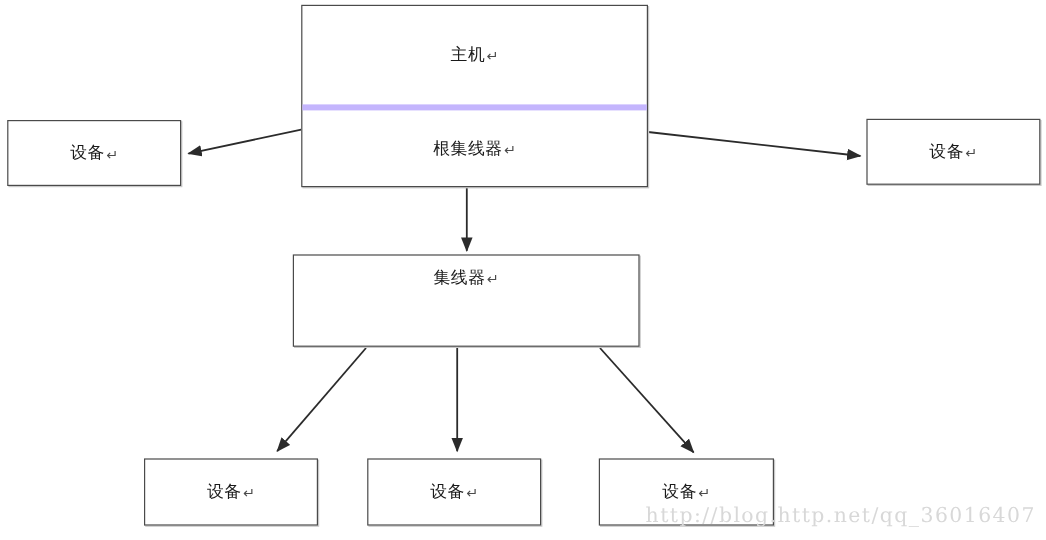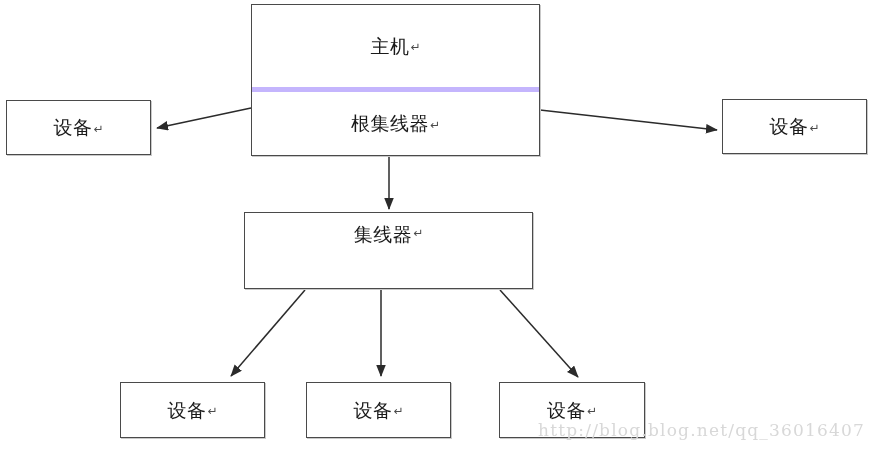--- a/index.html
+++ b/index.html
@@ -38,21 +38,21 @@
     width: 100%;
     display: flex;
     align-items: center;
     justify-content: center;
   }
   .node .cell + .cell {
     border-top: 5px solid #c4b5fd;
   }
   .label {
     font-family: "DejaVu Sans", "Liberation Sans", sans-serif;
-    font-size: 19px;
+    font-size: 14px;
     color: #1a1a1a;
     letter-spacing: 0.5px;
     white-space: nowrap;
     line-height: 1;
   }
   .pilcrow {
     font-size: 12px;
     color: #4b4b4b;
     margin-left: 1px;
     position: relative;
@@ -156,15 +156,15 @@
     </div>
   </div>
 
   <div class="node" id="node-device-b3">
     <div class="cell" style="height:100%">
       <span class="label">设备</span>
         <span class="pilcrow">↵</span>
     </div>
   </div>
 
-  <div class="watermark">http://blog.blog.net/qq_36016407</div>
+  <div class="watermark">http://blog.http.net/qq_36016407</div>
 
 </div>
 
 </body></html>

